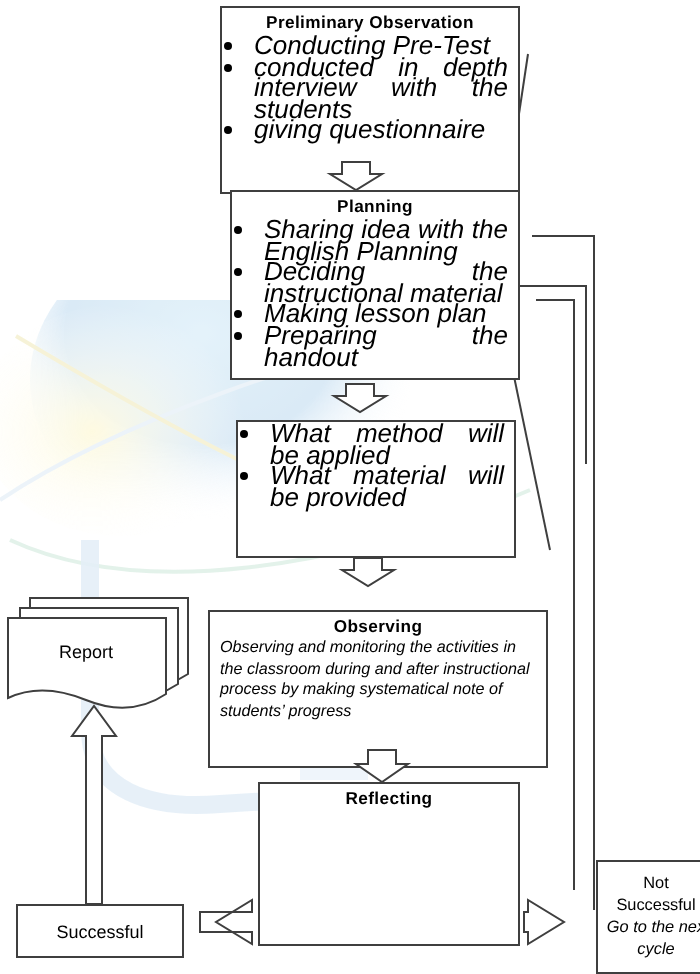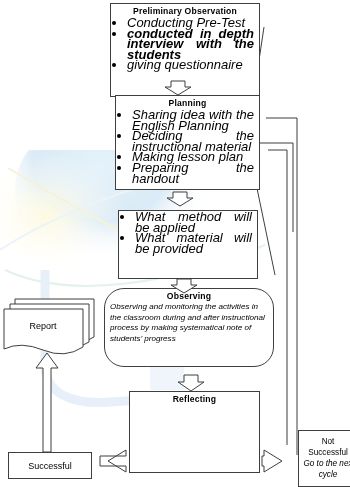--- a/index.html
+++ b/index.html
@@ -133,21 +133,21 @@
       <path d="M297 455 L297 118 L266 118"></path>
 
       <path d="M287 445 L287 150 L268 150"></path>
     </g>
   </svg>
 
   <div class="box" style="left:110px;top:3px;width:150px;height:94px;">
     <div class="hd">Preliminary Observation</div>
     <ul>
       <li>Conducting Pre-Test</li>
-      <li style="text-align:justify;font-weight:bold;">conducted in depth interview with the students</li>
+      <li style="text-align:justify;">conducted in depth interview with the students</li>
       <li>giving questionnaire</li>
     </ul>
   </div>
 
   <div class="box" style="left:115px;top:95px;width:145px;height:95px;">
     <div class="hd">Planning</div>
     <ul>
       <li>Sharing idea with the English Planning</li>
       <li>Deciding the instructional material</li>
       <li>Making lesson plan</li>
@@ -155,21 +155,21 @@
     </ul>
   </div>
 
   <div class="box" style="left:118px;top:210px;width:140px;height:69px;">
     <ul>
       <li>What method will be applied</li>
       <li>What material will be provided</li>
     </ul>
   </div>
 
-  <div class="box" style="left:104px;top:288px;width:170px;height:79px;border-radius:20px;">
+  <div class="box" style="left:104px;top:305px;width:170px;height:79px;">
     <div class="hd">Observing</div>
     <div class="para">Observing and monitoring the activities in the classroom during and after instructional process by making systematical note of students’ progress</div>
   </div>
 
   <div class="box" style="left:129px;top:391px;width:131px;height:82px;">
     <div class="hd">Reflecting</div>
   </div>
 
   <div class="plainbox" style="left:8px;top:452px;width:84px;height:27px;">
     <span>Successful</span>

